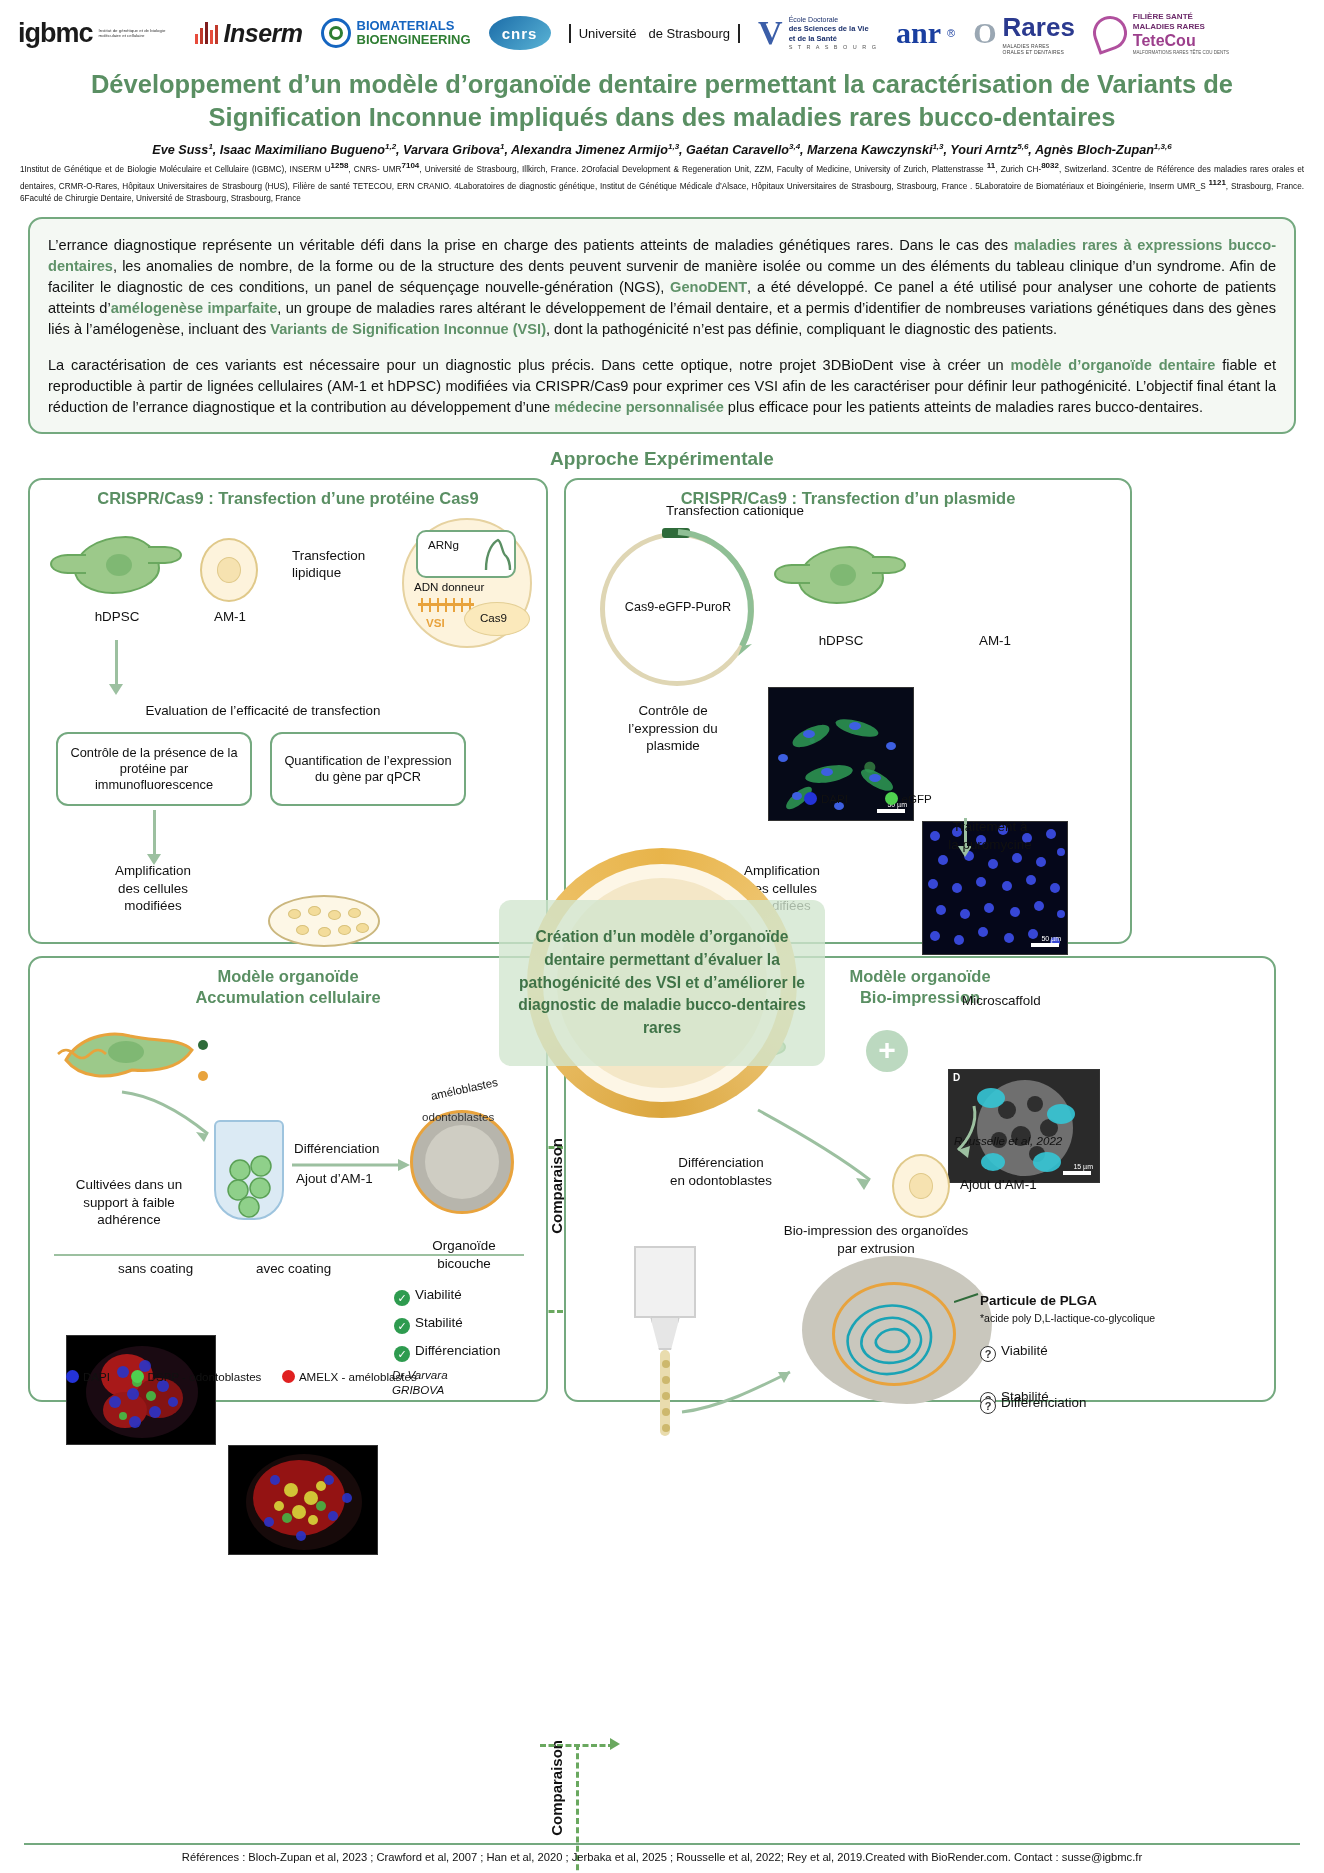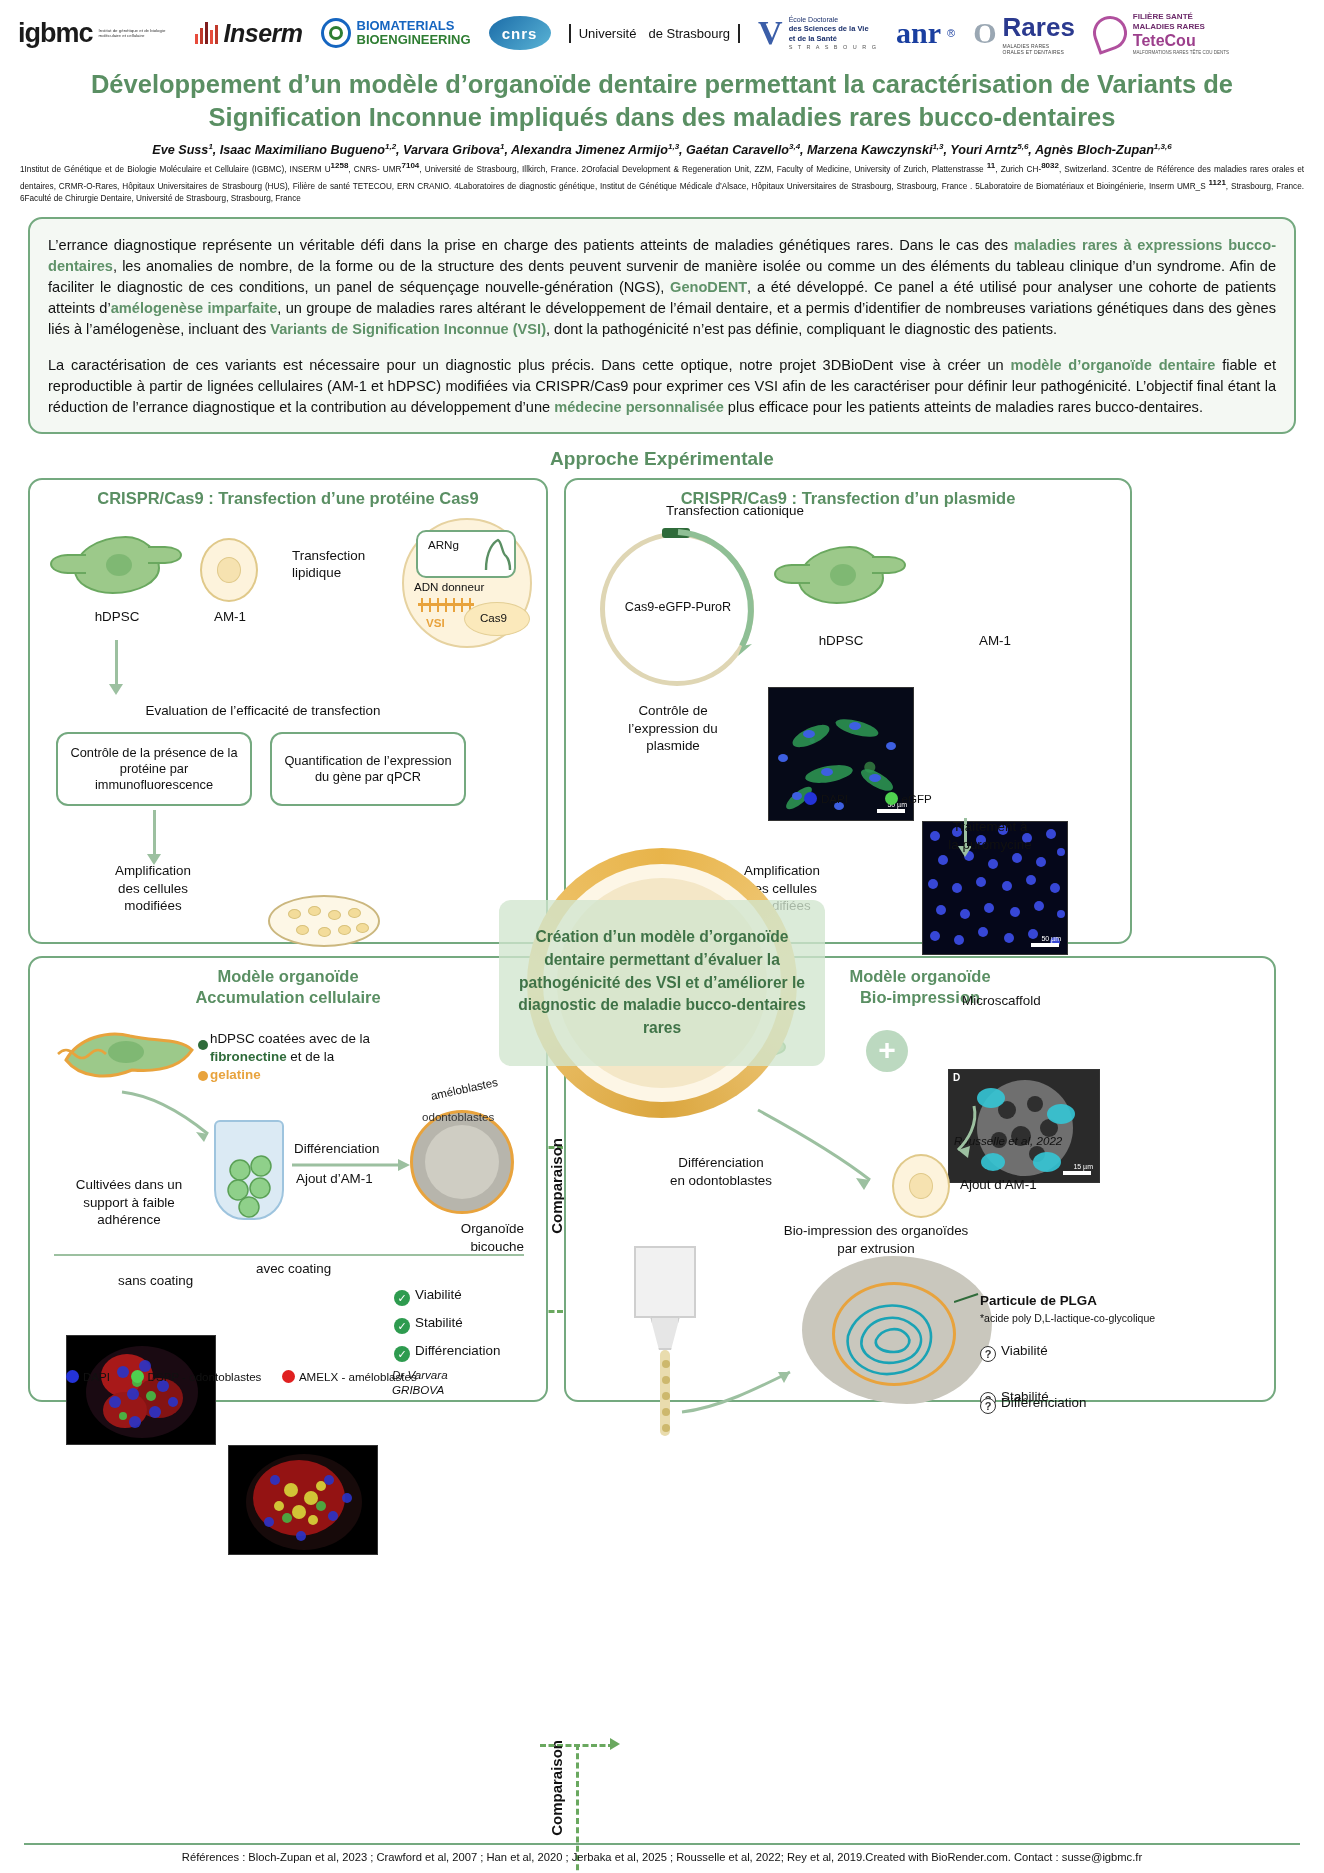--- a/index.html
+++ b/index.html
@@ -528,25 +528,20 @@
         <span>Modèle organoïde</span><br>
         <span>Accumulation cellulaire</span>
       </div>
 
       <svg class="abs" style="left:22px;top:62px;" width="150" height="72">
         <path d="M14 40 C26 18, 56 10, 78 16 C104 22, 128 18, 140 30 C128 48, 104 52, 80 50 C56 60, 28 58, 14 40 Z" fill="#9cc98a" stroke="#e8a33d" stroke-width="3"></path>
         <path d="M6 34 q8 -8 16 0 q8 8 16 0 q8 -8 16 0" fill="none" stroke="#e8a33d" stroke-width="2.5"></path>
         <ellipse cx="74" cy="32" rx="18" ry="11" fill="#7fb873"></ellipse>
       </svg>
 
-      <div class="abs txt" style="left:180px;top:72px;width:230px;line-height:1.35;">
-        <span>hDPSC coatées avec de la</span><br>
-        <span style="color:#2f6b3a;font-weight:700">fibronectine</span><span> et de la</span><br>
-        <span style="color:#e8a33d;font-weight:700">gelatine</span>
-      </div>
       <div class="abs" style="left:168px;top:82px;width:10px;height:10px;border-radius:50%;background:#2f6b3a;"></div>
       <div class="abs" style="left:168px;top:113px;width:10px;height:10px;border-radius:50%;background:#e8a33d;"></div>
 
       <svg class="abs" style="left:86px;top:128px;" width="110" height="64">
         <path d="M6 6 C40 10, 70 30, 92 48" stroke="#9cc0a0" stroke-width="3" fill="none"></path>
         <path d="M92 48 l-12 -2 l8 10 z" fill="#9cc0a0"></path>
       </svg>
 
       <div class="abs" style="left:184px;top:162px;width:70px;height:100px;border:2px solid #9ec4de;border-radius:6px 6px 30px 30px;background:#dbeaf4;overflow:hidden;">
         <svg width="70" height="100">
@@ -567,25 +562,25 @@
       <svg class="abs" style="left:262px;top:200px;" width="120" height="14">
         <line x1="0" y1="7" x2="106" y2="7" stroke="#9cc0a0" stroke-width="3"></line>
         <path d="M106 1 l12 6 l-12 6 z" fill="#9cc0a0"></path>
       </svg>
 
       <div class="abs" style="left:380px;top:152px;width:104px;height:104px;border-radius:50%;background:#b7b5ac;border:3px solid #e8a33d;">
         <div style="position:absolute;inset:12px;border-radius:50%;background:#cfcdc3;"></div>
       </div>
       <div class="abs txt-sm" style="left:400px;top:124px;transform:rotate(-12deg);">améloblastes</div>
       <div class="abs txt-sm" style="left:392px;top:152px;color:#333;">odontoblastes</div>
-      <div class="abs txt center" style="left:374px;top:262px;width:120px;line-height:1.3;text-align:right;">Organoïde<br>bicouche</div>
+      <div class="abs txt center" style="left:374px;top:279px;width:120px;line-height:1.3;">Organoïde<br>bicouche</div>
 
       <div class="abs" style="left:24px;top:296px;width:470px;height:2px;background:#9cc0a0;"></div>
 
-      <div class="abs txt" style="left:88px;top:302px;margin-top:12px;">sans coating</div>
+      <div class="abs txt" style="left:88px;top:302px;">sans coating</div>
       <div class="abs txt" style="left:226px;top:302px;">avec coating</div>
 
       <div class="abs micro" style="left:36px;top:324px;width:150px;height:110px;background:#000;">
         <svg width="150" height="110">
           <ellipse cx="75" cy="56" rx="56" ry="46" fill="#1a0a12"></ellipse>
           <g opacity="0.95">
             <ellipse cx="60" cy="40" rx="26" ry="22" fill="#b01a1a"></ellipse>
             <ellipse cx="92" cy="62" rx="24" ry="20" fill="#8a1414"></ellipse>
             <ellipse cx="58" cy="74" rx="22" ry="18" fill="#a01818"></ellipse>
           </g>

